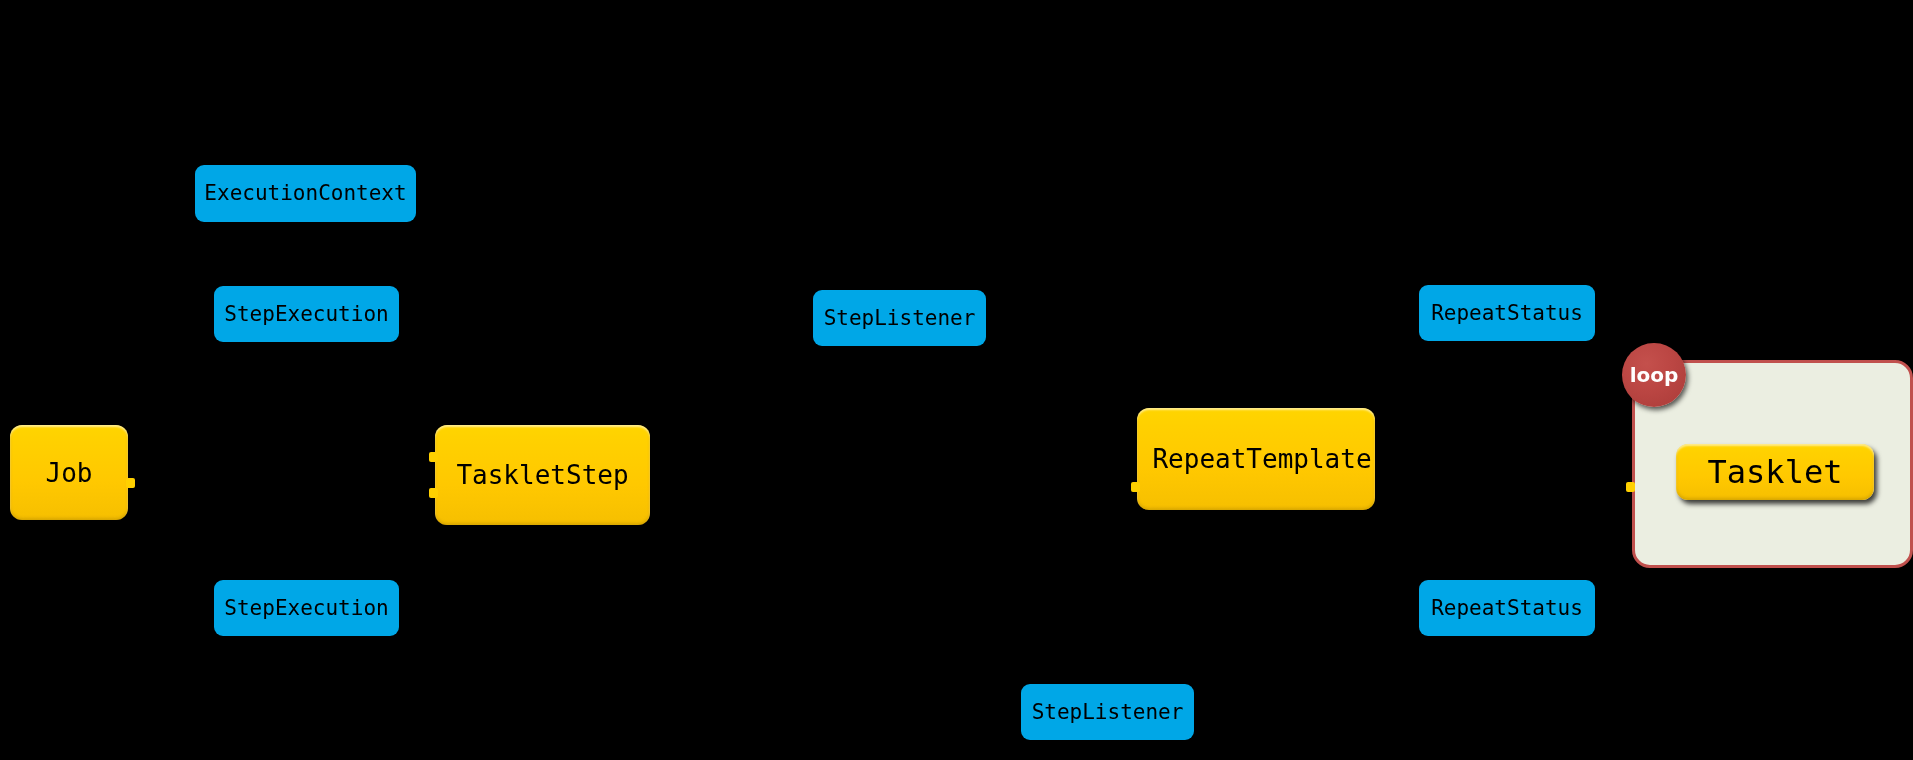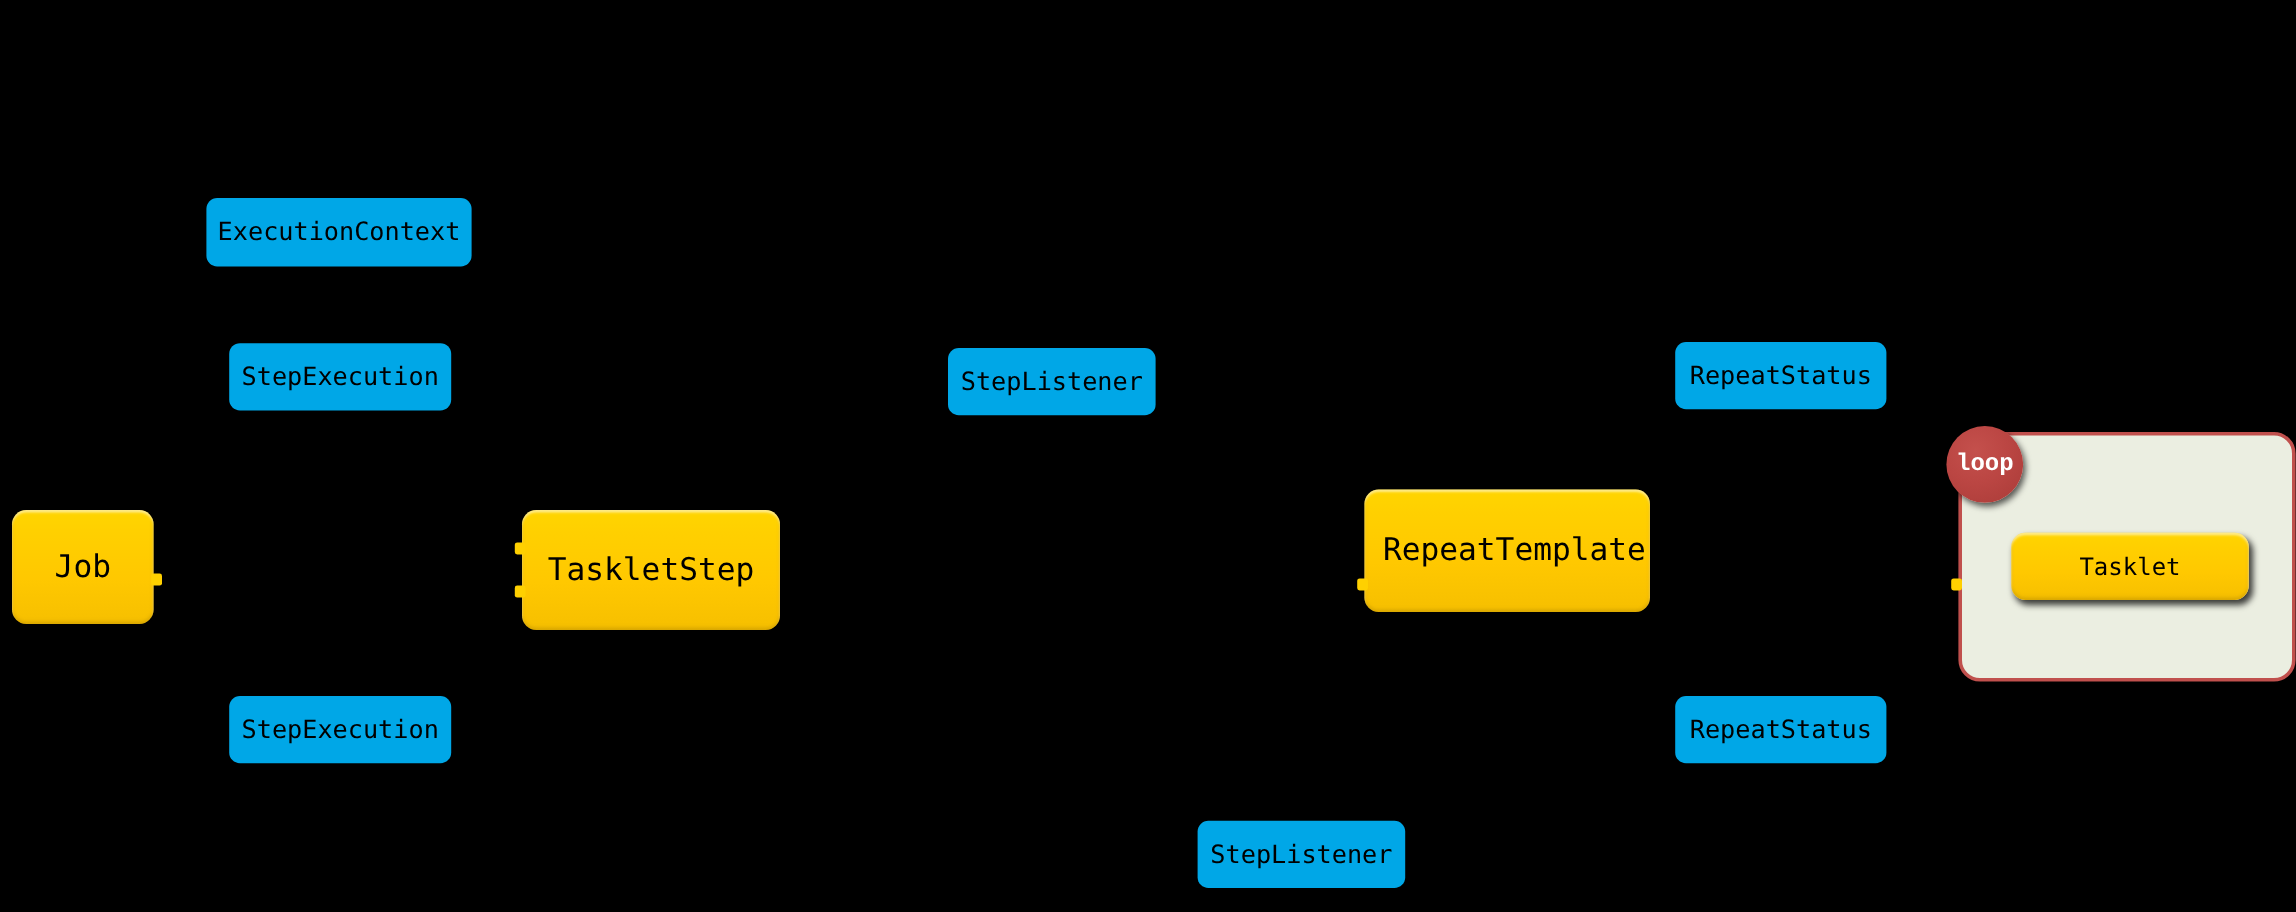--- a/index.html
+++ b/index.html
@@ -20,34 +20,35 @@
   }
 
   
   .blue{
     background:#00a7e7;
     border-radius:9px;
     color:#000000;
     font-size:21px;
     font-family:"DejaVu Sans Mono","Liberation Mono",monospace;
     box-shadow:0 2px 3px rgba(0,0,0,0.55);
+    margin-left:23px;
   }
 
   
   .yellow{
     background:linear-gradient(180deg,#ffd500 0%,#ffd000 18%,#ffc800 60%,#f6bf00 100%);
     border-radius:12px;
     color:#000000;
     font-size:26px;
     font-family:"DejaVu Sans Mono","Liberation Mono",monospace;
     box-shadow:3px 4px 5px rgba(0,0,0,0.75),
                inset 0 2px 2px rgba(255,255,255,0.55),
                inset 0 -2px 3px rgba(160,120,0,0.35);
   }
-  .yellow.small{font-size:20px;}
+  .yellow.small{font-size:32px;}
 
   
   .loopframe{
     position:absolute;
     background:#ebeee1;
     border:3px solid #c0504d;
     border-radius:18px;
     box-sizing:border-box;
     box-shadow:2px 3px 6px rgba(0,0,0,0.6);
   }
@@ -105,21 +106,21 @@
   </div>
 
   <div class="stub" style="left:126px;top:478px;width:9px;height:10px;border-radius:2px;"></div>
   <div class="stub" style="left:429px;top:452px;width:9px;height:10px;border-radius:2px;"></div>
   <div class="stub" style="left:429px;top:488px;width:9px;height:10px;border-radius:2px;"></div>
   <div class="stub" style="left:1131px;top:482px;width:9px;height:10px;border-radius:2px;"></div>
   <div class="stub" style="left:1626px;top:482px;width:9px;height:10px;border-radius:2px;"></div>
 
   <div class="loopframe" style="left:1632px;top:360px;width:281px;height:208px;"></div>
 
-  <div class="loopbadge" style="left:1622px;top:355px;font-family:Liberation Mono, monospace;">
+  <div class="loopbadge" style="left:1622px;top:343px;">
     <span>loop</span>
   </div>
 
   <div class="node yellow" style="left:10px;top:425px;width:118px;height:95px;">
     <span>Job</span>
   </div>
 
   <div class="node yellow" style="left:435px;top:425px;width:215px;height:100px;">
     <span>TaskletStep</span>
   </div>

